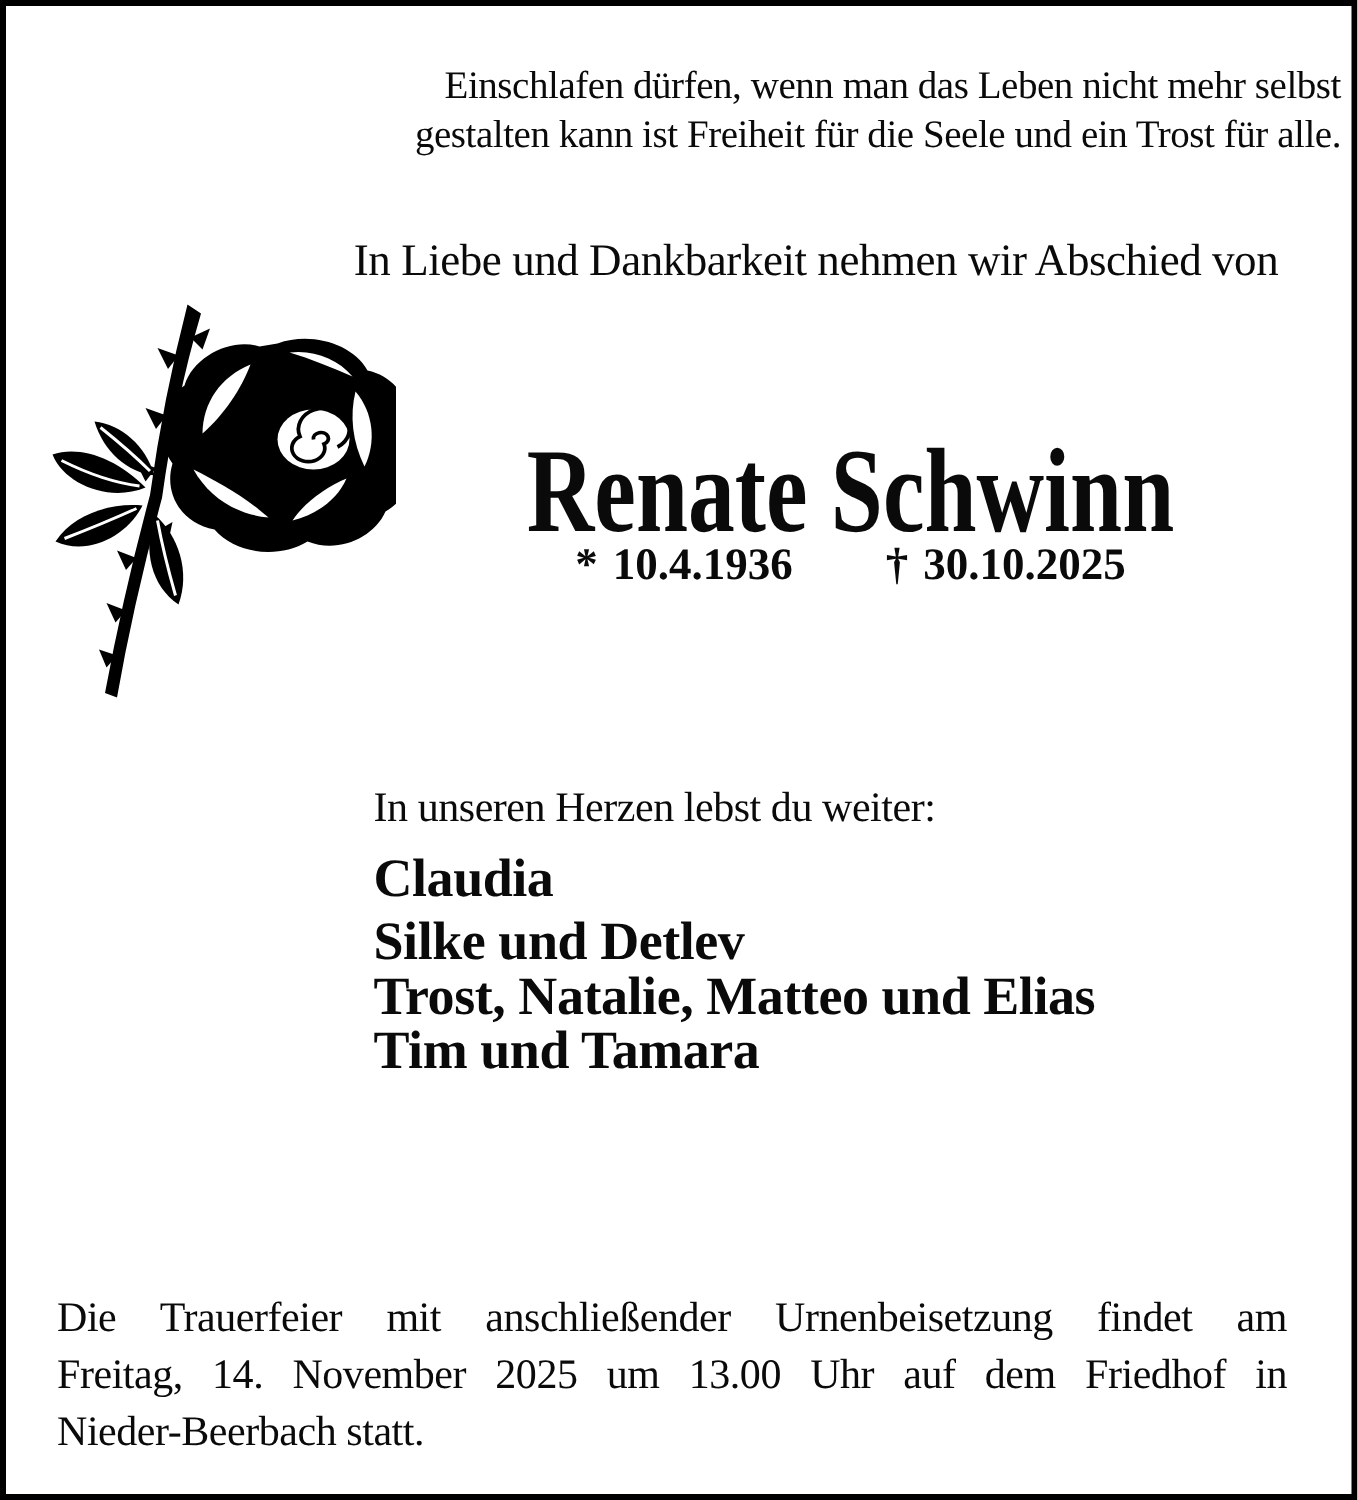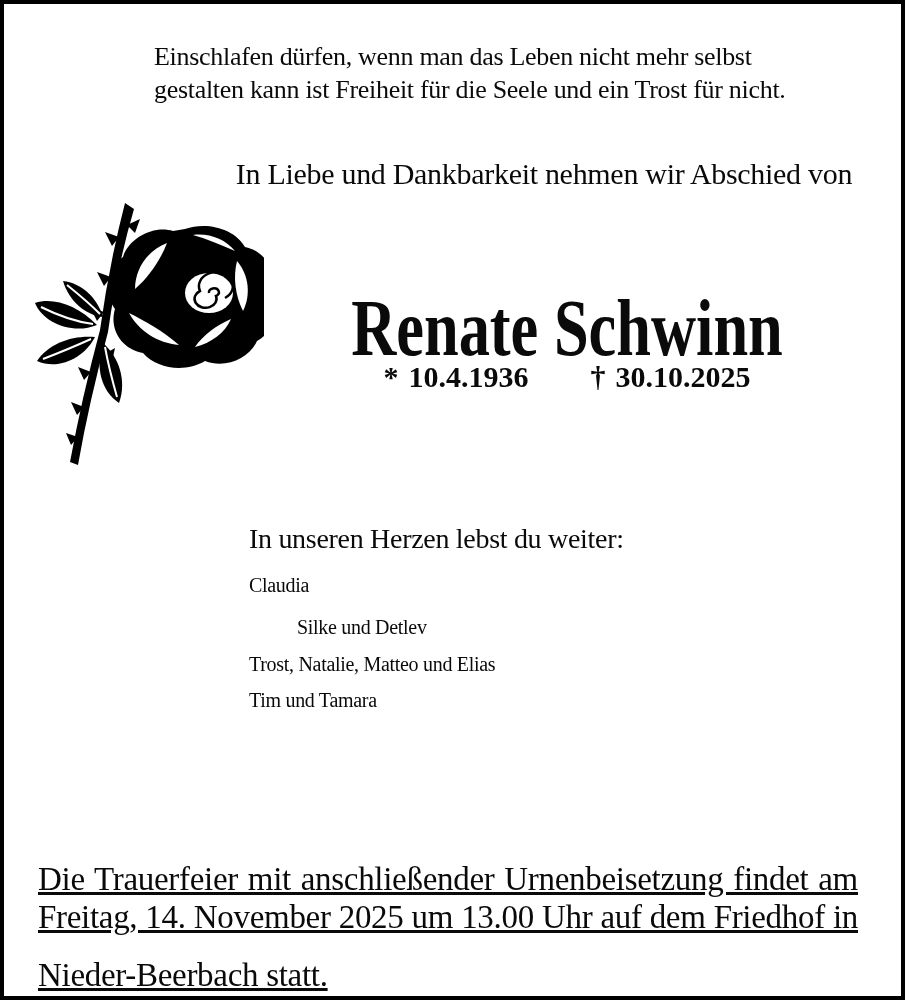--- a/index.html
+++ b/index.html
@@ -13,21 +13,21 @@
     background: #ffffff;
     border: 4px solid #000000;
     overflow: hidden;
   }
 
   .quote {
     position: absolute;
     top: 36px;
     left: 150px;
     width: 740px;
-    text-align: left;
+    text-align: right;
     font-size: 26px;
     line-height: 33px;
     letter-spacing: -0.3px;
   }
 
   .farewell-line {
     position: absolute;
     top: 153px;
     left: 170px;
     width: 740px;
@@ -77,52 +77,51 @@
     top: 520px;
     left: 245px;
     width: 560px;
   }
   .family-intro {
     font-size: 28px;
     line-height: 30px;
     letter-spacing: -0.3px;
   }
   .family-name {
-    font-size: 20px;
-    font-weight: normal;
+    font-size: 36px;
+    font-weight: bold;
     line-height: 30px;
     letter-spacing: -0.3px;
   }
   .family-name:nth-child(2) { margin-top: 16px; }
-  .family-name:nth-child(3) { margin-top: 12px; margin-left: 48px; }
+  .family-name:nth-child(3) { margin-top: 12px; }
   .family-name:nth-child(4) { margin-top: 7px; }
   .family-name:nth-child(5) { margin-top: 6px; }
   .family-name:nth-child(6) { margin-top: 12px; }
 
   .funeral {
     position: absolute;
     top: 856px;
     left: 34px;
     width: 820px;
-    font-size: 33px;
+    font-size: 28px;
     line-height: 38px;
     letter-spacing: -0.3px;
-    text-decoration: underline;
   }
   .funeral-line { text-align: justify; text-align-last: justify; }
-  .funeral-line.last { text-align: center; text-align-last: left; margin-top: 20px; }
+  .funeral-line.last { text-align: center; text-align-last: left; }
 </style>
 </head>
 <body>
 
 <div class="notice">
 
   <div class="quote">
     <div>Einschlafen dürfen, wenn man das Leben nicht mehr selbst</div>
-    <div>gestalten kann ist Freiheit für die Seele und ein Trost für nicht.</div>
+    <div>gestalten kann ist Freiheit für die Seele und ein Trost für alle.</div>
   </div>
 
   <div class="farewell-line">In Liebe und Dankbarkeit nehmen wir Abschied von</div>
 
   <div class="rose">
     <svg width="235" height="278" viewBox="0 0 235 278" xmlns="http://www.w3.org/2000/svg">
 
       <path fill="#000" d="M96,6 L105,12 Q88,70 79,135 Q60,205 49,268 L41,265 Q53,200 71,133 Q80,68 96,6 Z"></path>
 
       <path fill="#000" d="M90,40 l-14,-5 l7,14 z"></path>

